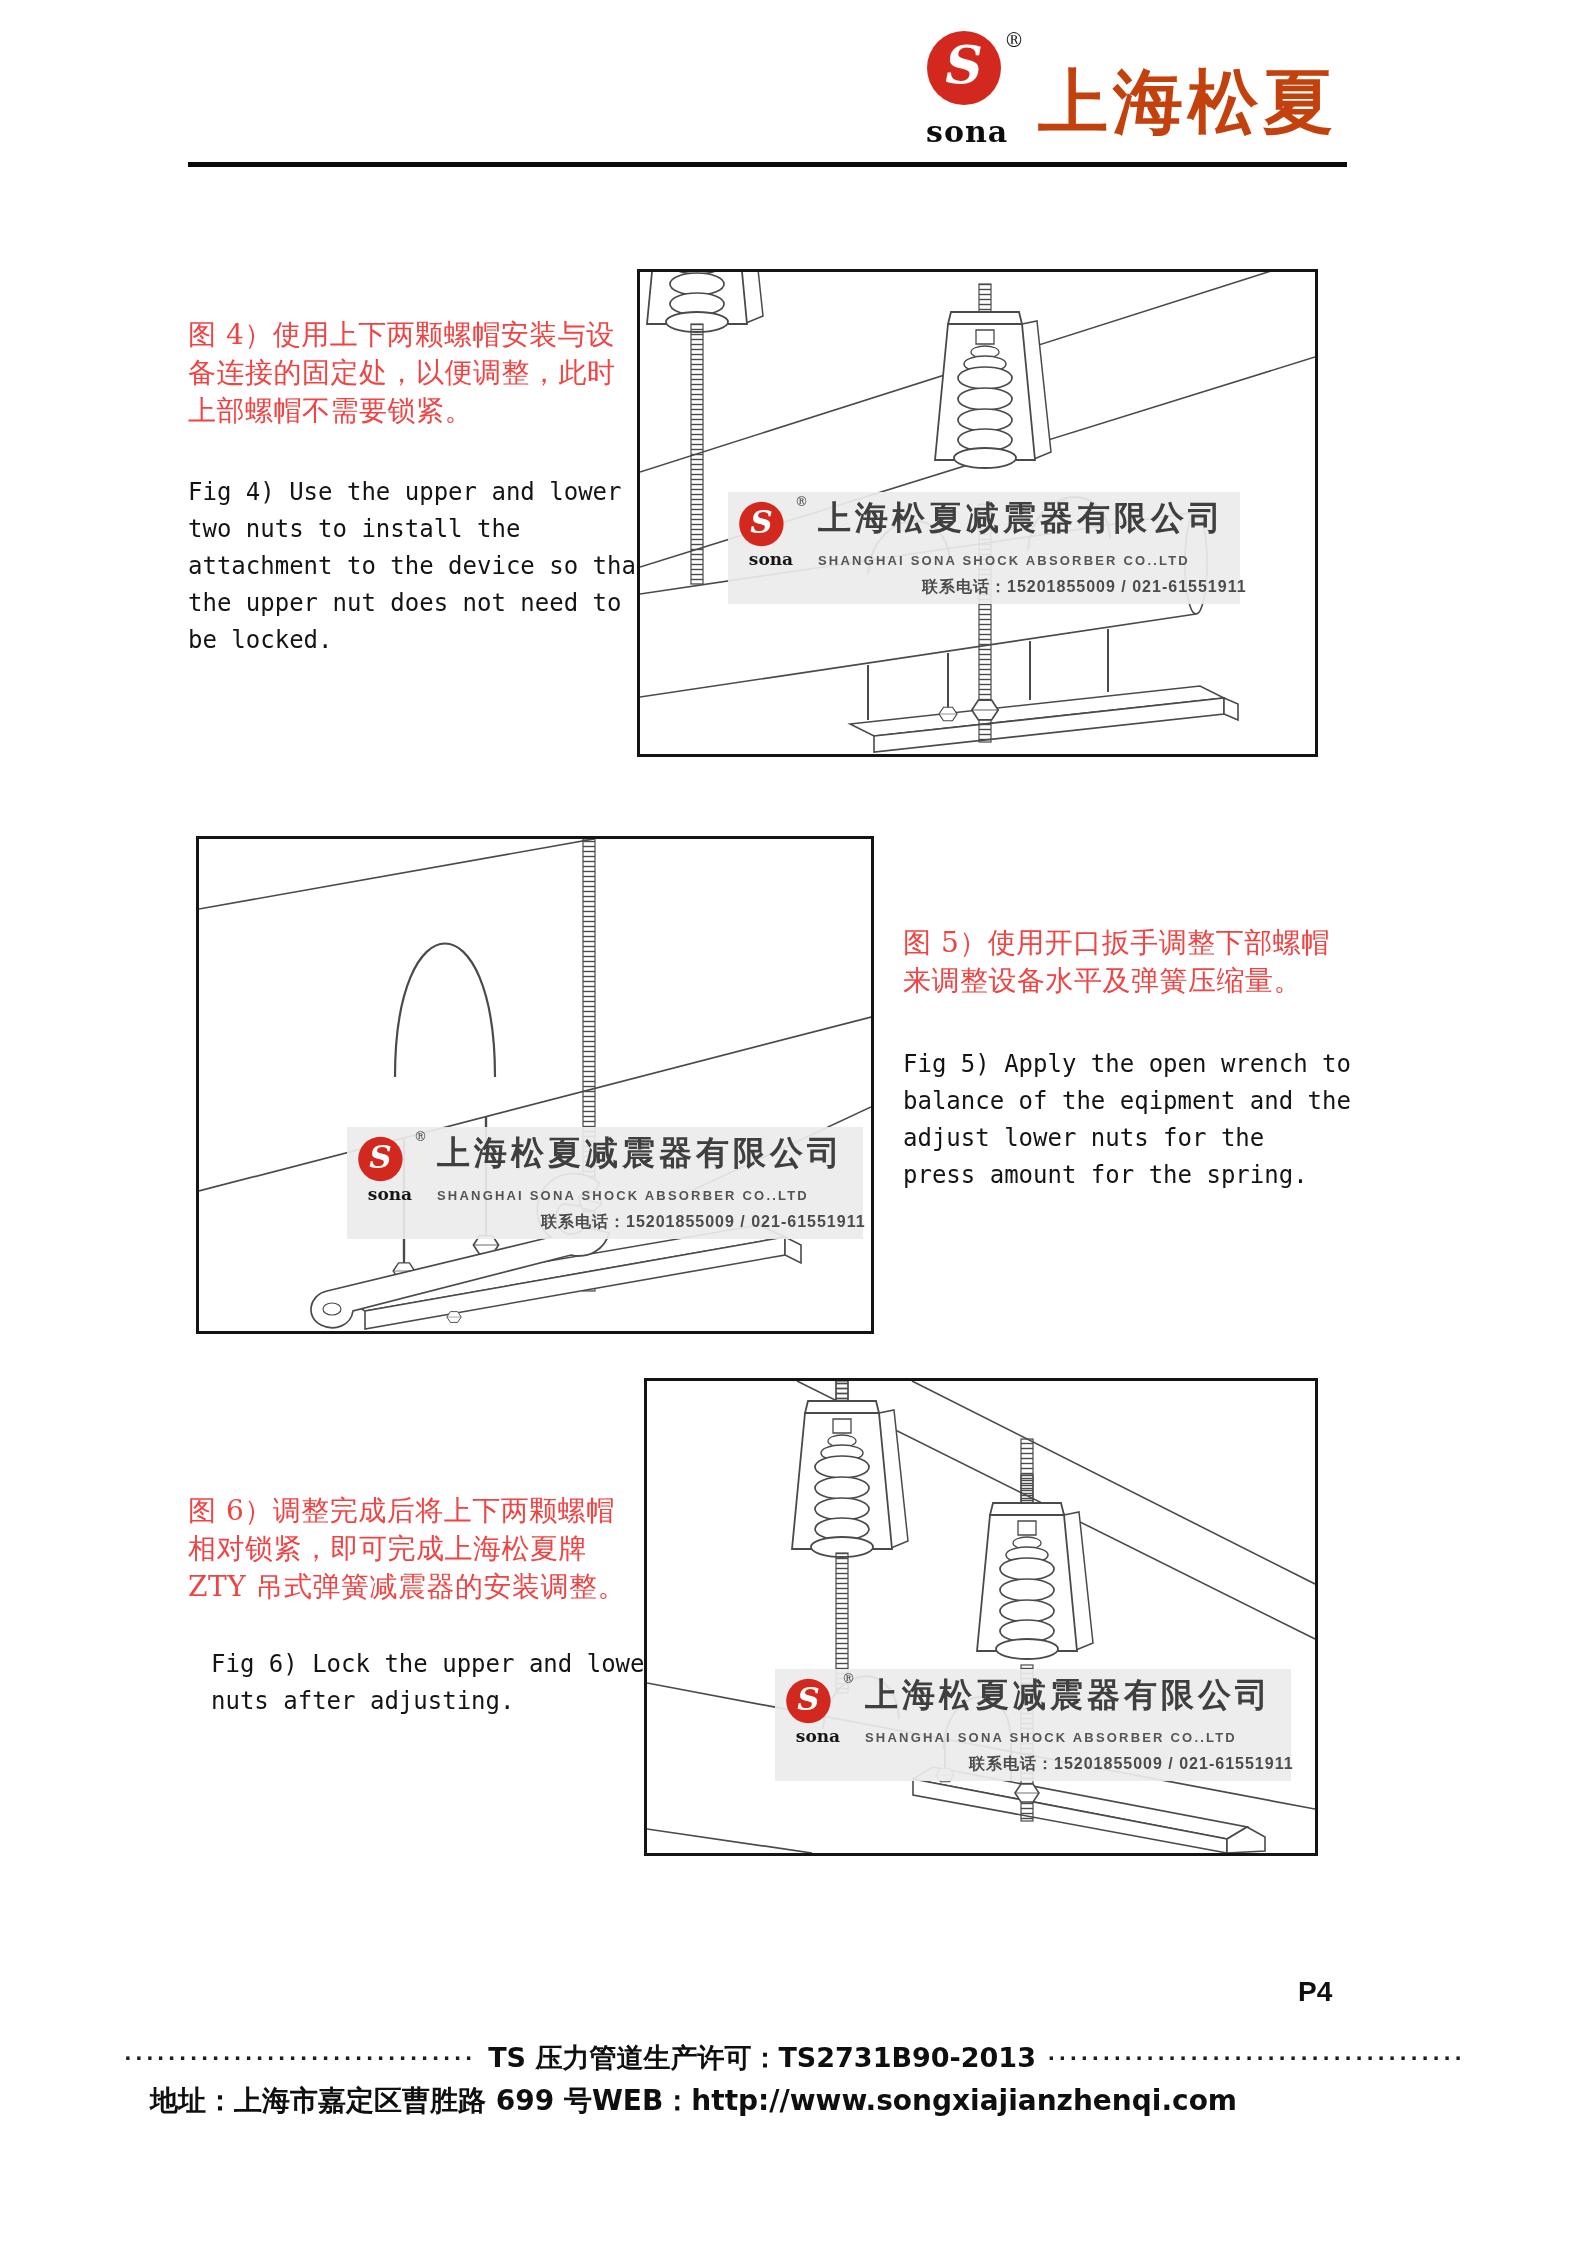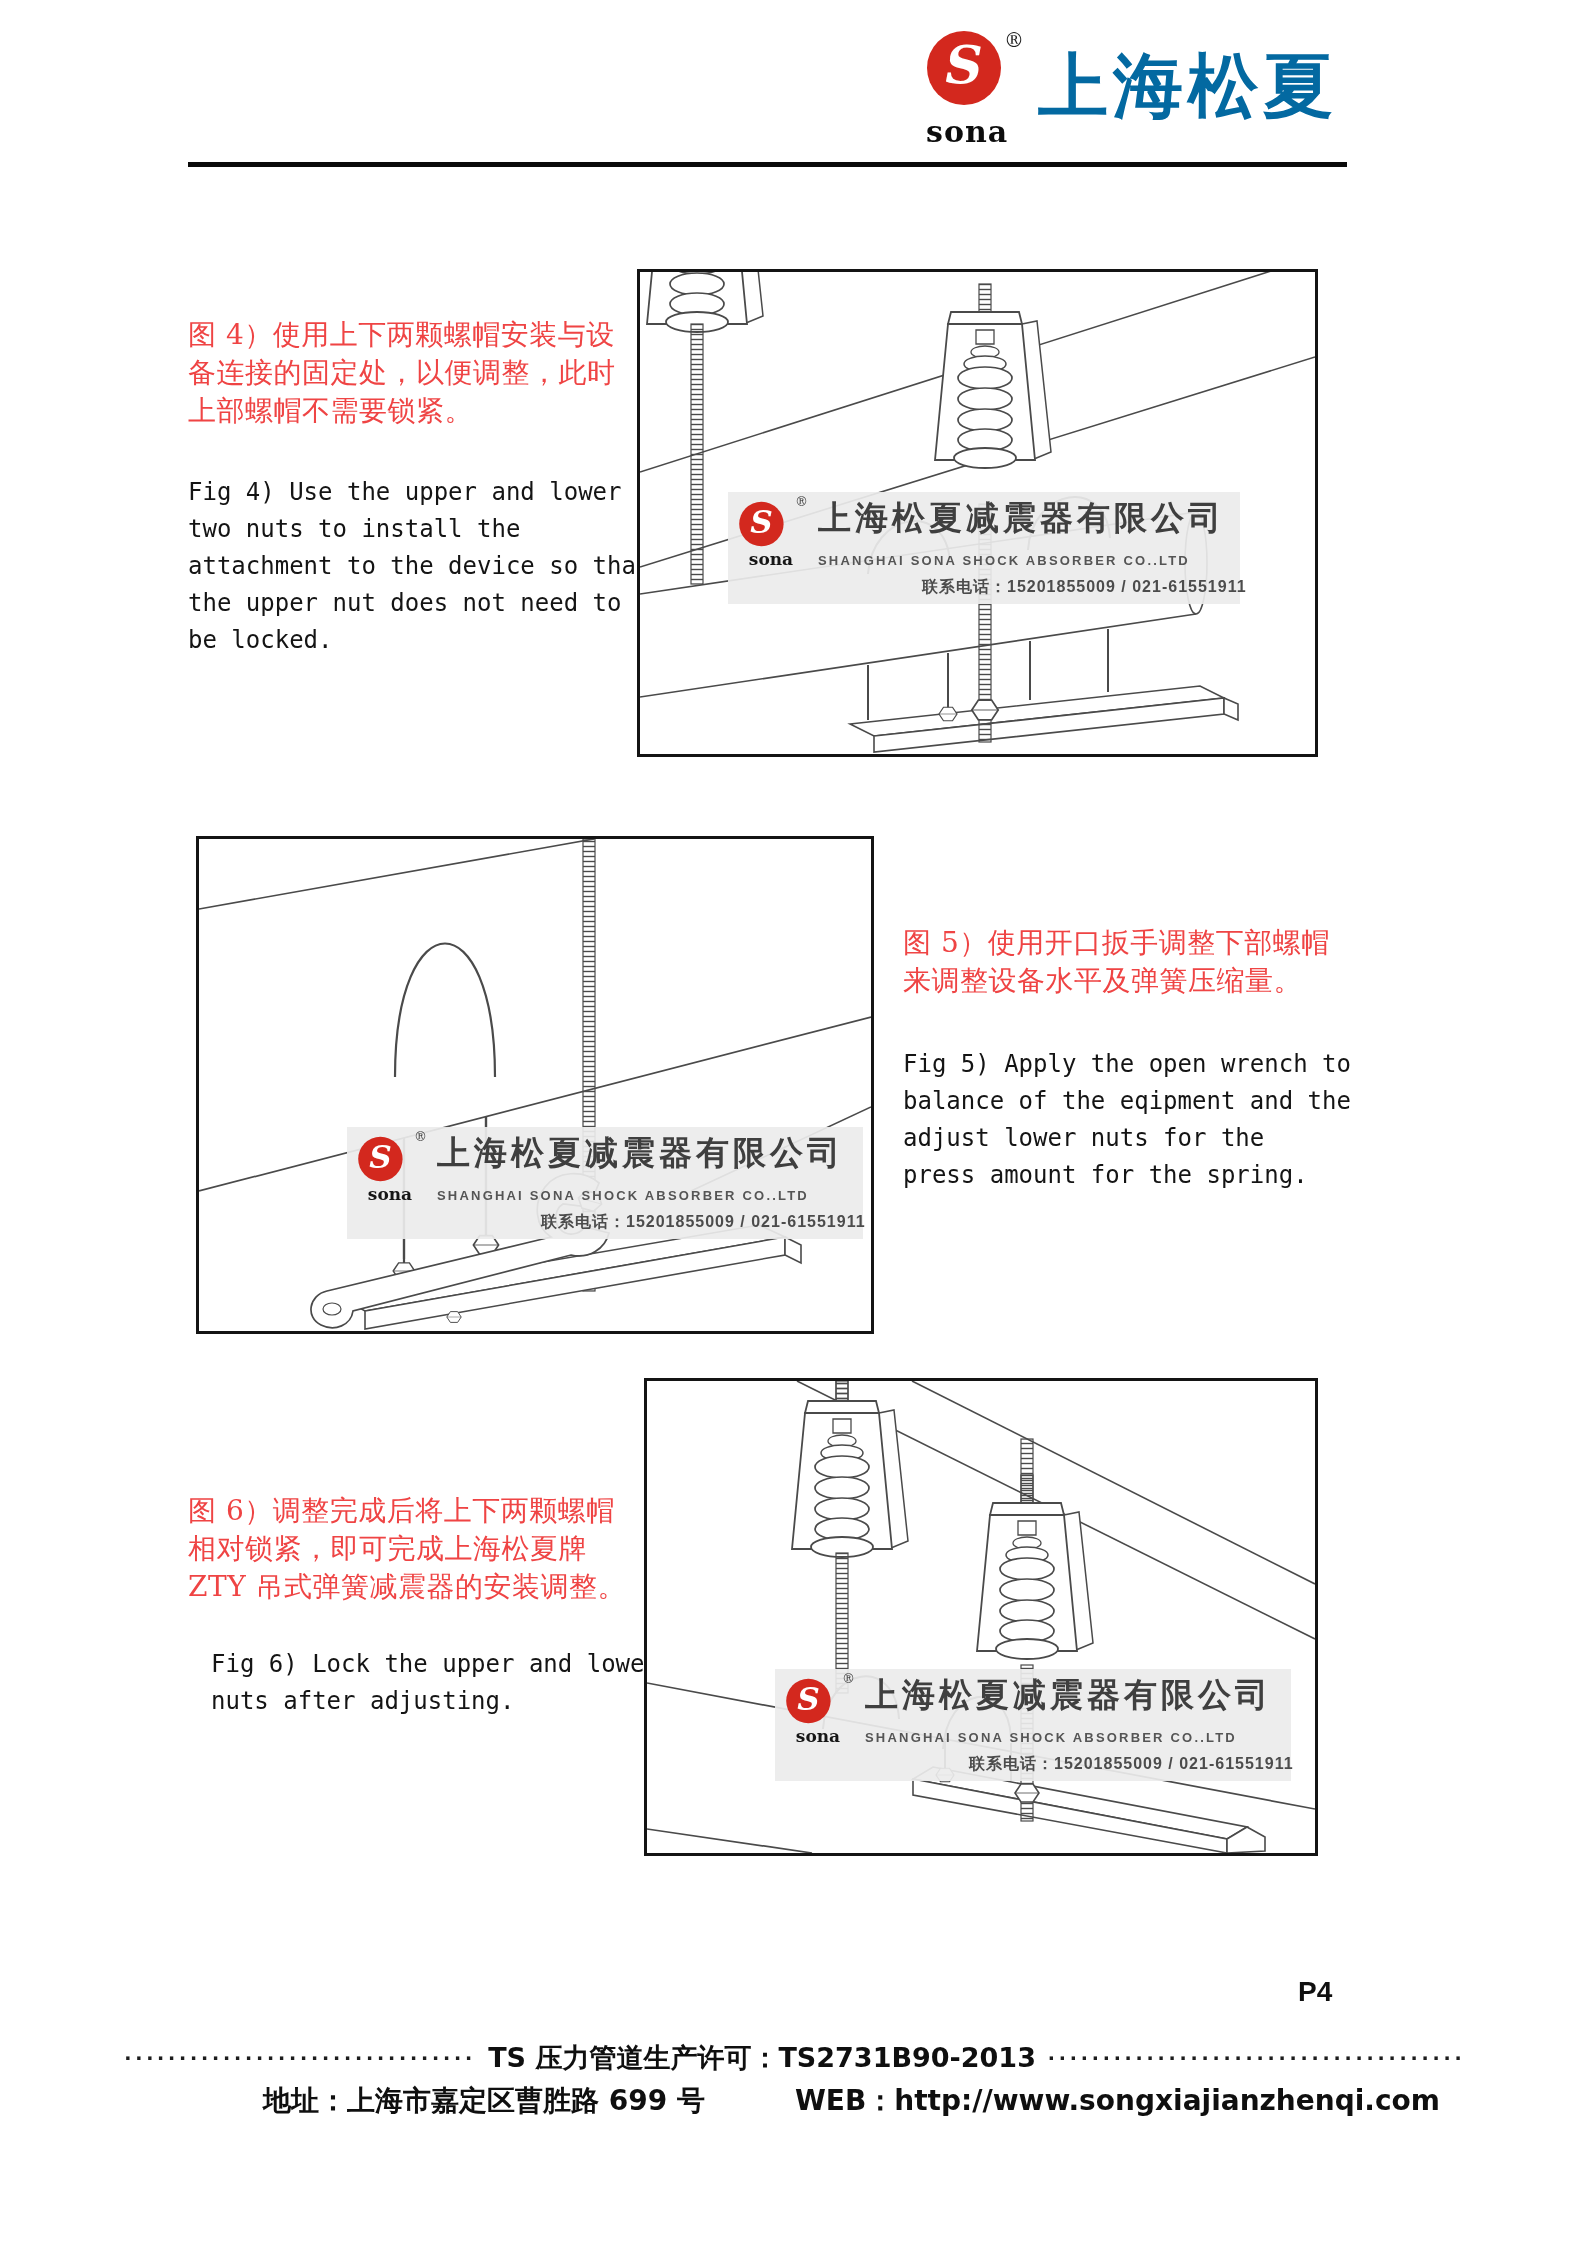--- a/index.html
+++ b/index.html
@@ -5,21 +5,21 @@
   html,body{margin:0;padding:0;background:#888;}
   .page{
     position:relative;width:1588px;height:2244px;background:#ffffff;
     font-family:"Liberation Sans",sans-serif;overflow:hidden;margin:0 auto;
   }
   
   .logo-block{position:absolute;left:926px;top:28px;width:100px;height:126px;}
   .logo-reg{position:absolute;left:78px;top:0px;font-size:20px;color:#222;font-family:"DejaVu Serif",serif;}
   .logo-sona{position:absolute;left:0;top:86px;width:80px;text-align:center;
     font-family:"DejaVu Serif",serif;font-weight:bold;font-size:30px;color:#0d0d0d;letter-spacing:1px;}
-  .brand-cn{position:absolute;left:1038px;top:40px;font-size:70px;font-weight:800;color:#0369a1;
+  .brand-cn{position:absolute;left:1038px;top:56px;font-size:70px;font-weight:800;color:#c2410c;
     letter-spacing:5px;font-family:"DejaVu Sans",sans-serif;}
   .head-rule{position:absolute;left:188px;top:162px;width:1159px;height:5px;background:#0a0a0a;}
   
   .cn-block{position:absolute;color:#ef4444;font-family:"DejaVu Serif","DejaVu Sans",serif;
     font-size:28px;line-height:38px;letter-spacing:0.5px;}
   .en-block{position:absolute;color:#141414;font-family:"DejaVu Sans Mono","Liberation Mono",monospace;
     font-size:24px;line-height:37px;}
   
   .fig{position:absolute;border:3px solid #141414;background:#fff;}
   .fig svg{display:block;}
@@ -32,21 +32,21 @@
   .wm-cn{font-size:33px;font-weight:800;color:#3f3f3f;letter-spacing:4px;
     font-family:"DejaVu Sans",sans-serif;line-height:36px;white-space:nowrap;}
   .wm-en{font-size:13px;font-weight:700;color:#555;letter-spacing:2.2px;margin-top:17px;white-space:nowrap;}
   .wm-phone{font-size:16px;font-weight:600;color:#4c4c4c;margin-top:9px;padding-left:104px;white-space:nowrap;letter-spacing:1px;}
   
   .page-num{position:absolute;left:1298px;top:1976px;font-size:28px;font-weight:600;color:#101010;}
   .ts-row{position:absolute;left:150px;top:2040px;width:1290px;display:flex;align-items:center;
     justify-content:center;gap:12px;}
   .dots{font-size:24px;font-weight:bold;color:#1c1c1c;letter-spacing:3px;white-space:nowrap;line-height:30px;}
   .ts-text{font-size:27px;font-weight:600;color:#0f0f0f;white-space:nowrap;font-family:"DejaVu Sans","Liberation Sans",sans-serif;}
-  .addr-row{position:absolute;left:150px;top:2082px;width:1290px;display:flex;justify-content:flex-end;gap:90px;}
+  .addr-row{position:absolute;left:150px;top:2082px;width:1290px;display:flex;justify-content:flex-start;}
   .addr-row div{font-size:28px;font-weight:600;color:#0f0f0f;font-family:"DejaVu Sans","Liberation Sans",sans-serif;white-space:nowrap;}
   .drawing-line{stroke:#4a4a4a;fill:none;}
 </style>
 </head>
 <body>
 
 <div class="page">
 
   <div class="logo-block">
     <svg width="78" height="80" viewBox="0 0 78 80">

